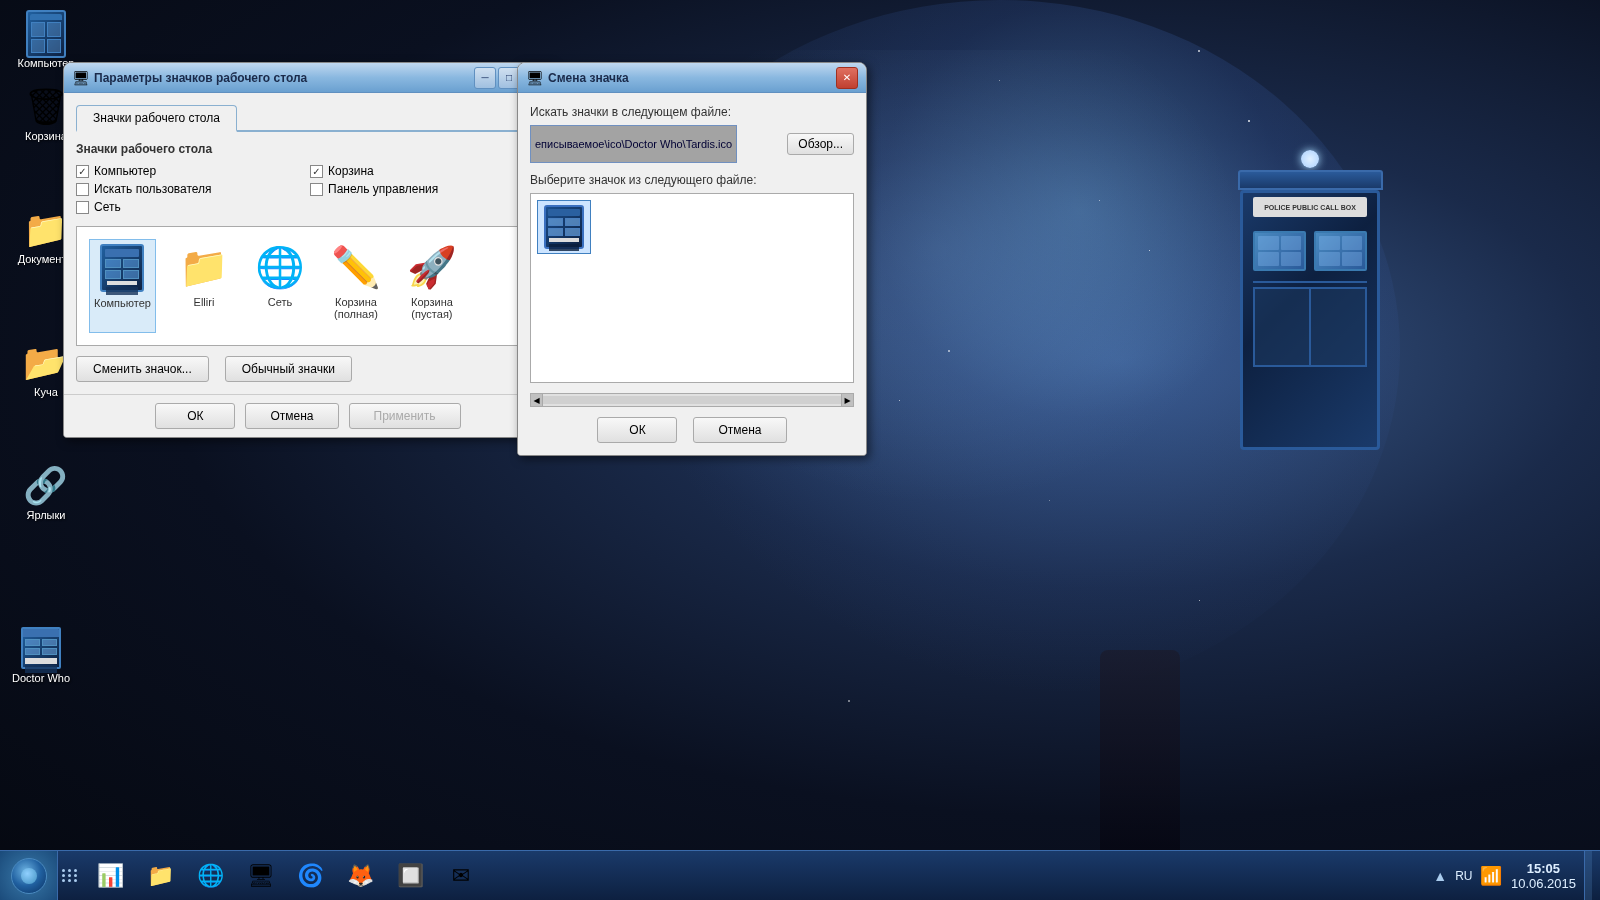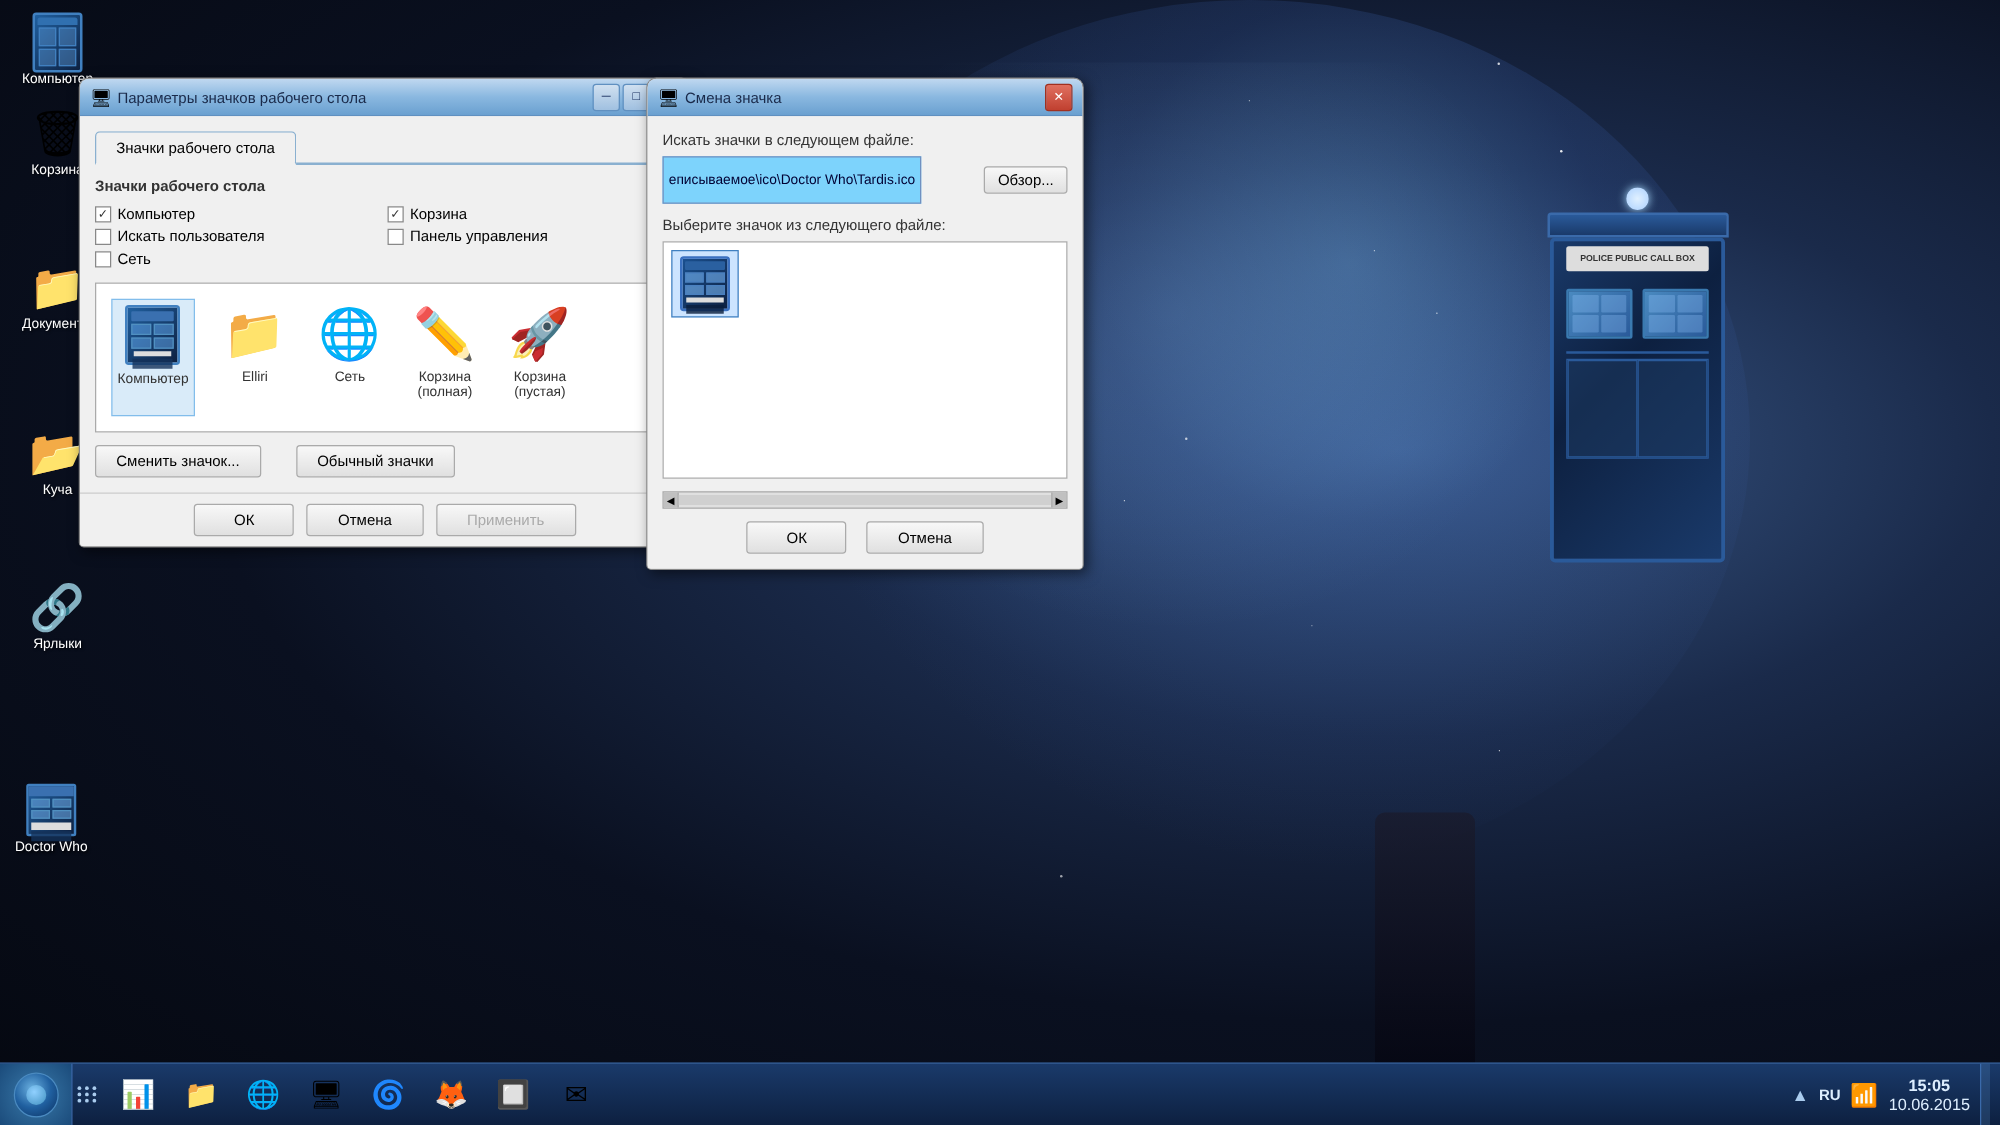--- a/index.html
+++ b/index.html
@@ -179,21 +179,21 @@
       margin-left: auto;
       display: flex;
       align-items: center;
       padding-right: 8px;
       gap: 8px;
     }
 
     .taskbar-lang {
       color: #ddeeff;
       font-size: 12px;
-      font-weight: bold;
+      font-weight: normal;
     }
 
     .taskbar-time {
       color: #ddeeff;
       font-size: 12px;
       text-align: center;
     }
 
     .taskbar-show-desktop {
       width: 8px;
@@ -306,21 +306,21 @@
 
     .dialog-title-icon {
       width: 16px; height: 16px;
       margin-right: 6px;
       font-size: 14px;
     }
 
     .dialog-title-text {
       flex: 1;
       font-size: 12px;
-      font-weight: normal;
+      font-weight: bold;
       color: #1a2a4a;
     }
 
     .dialog-content {
       padding: 12px;
       background: #f0f0f0;
     }
 
     
     .main-dialog {
@@ -455,21 +455,21 @@
       display: flex;
       gap: 6px;
       margin-bottom: 10px;
       align-items: center;
     }
 
     .file-path-input {
       flex: 1;
       height: 22px;
       border: 1px solid #7090c0;
-      background: #7dd3fc;
+      background: #a3a3a3;
       padding: 18px 4px;
       font-size: 11px;
       color: #003;
       outline: none;
     }
 
     .browse-btn {
       padding: 3px 10px;
       background: linear-gradient(180deg, #f8f8f8, #e0e0e0);
       border: 1px solid #aaa;
@@ -527,21 +527,21 @@
     .mti-windows {
       display: grid; grid-template-columns: 1fr 1fr; gap: 2px;
       padding: 2px; height: 20px;
     }
     .mti-win { background: rgba(120,180,240,0.5); border: 1px solid #5090c0; }
     .mti-sign { height: 6px; background: #ddd; margin: 1px 2px; }
     .mti-bottom { height: 8px; background: rgba(20,50,90,0.8); margin: 1px 2px; }
 
     .action-buttons-row {
       display: flex;
-      gap: 28px;
+      gap: 16px;
       margin-top: 8px;
     }
 
     
     .titlebar-btns {
       display: flex;
       gap: 2px;
     }
     .tb-btn {
       width: 22px; height: 22px;

